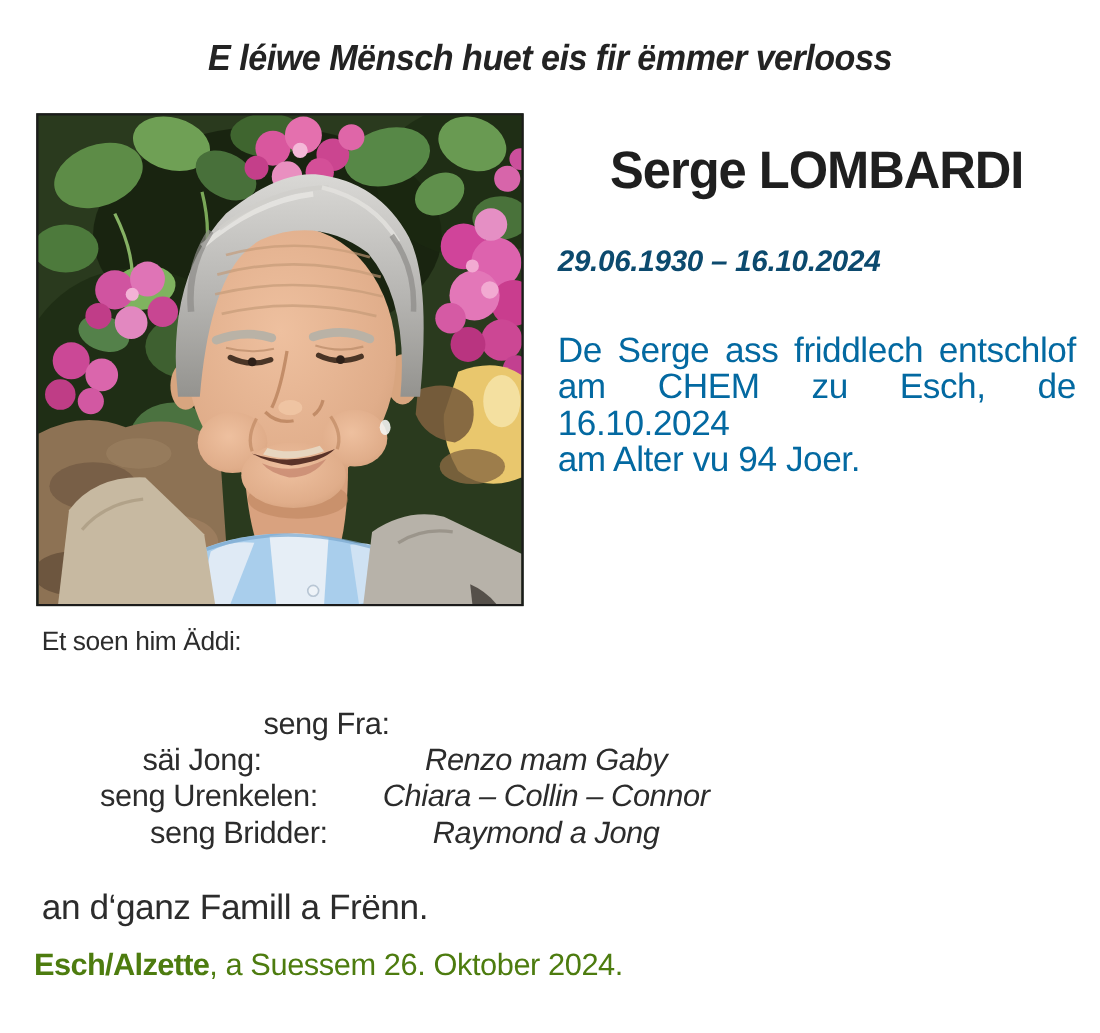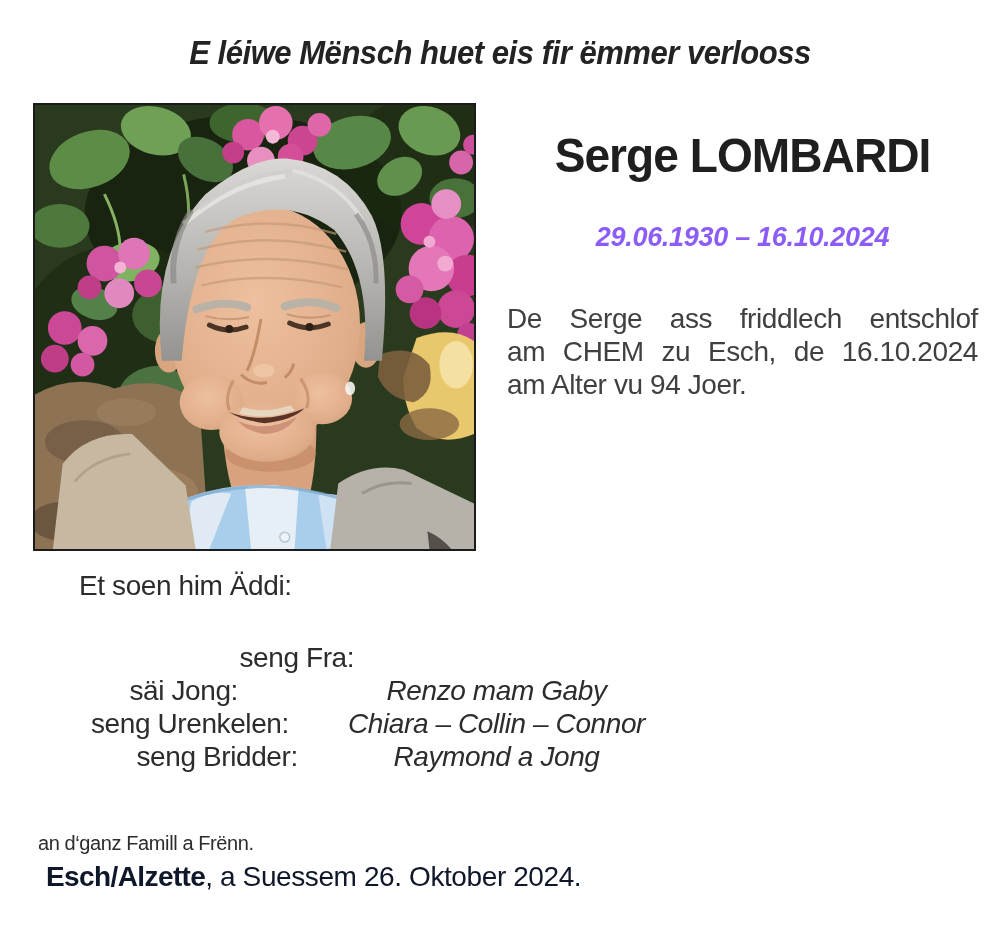--- a/index.html
+++ b/index.html
@@ -17,47 +17,47 @@
     position:absolute;left:33px;top:103px;width:443px;height:448px;
     border:2px solid #1b1b1b;box-sizing:border-box;background:#25341c;
   }
   .photo-frame svg{display:block;width:100%;height:100%;}
   .name{
     position:absolute;left:507px;top:128px;width:471px;text-align:center;
     font-size:48px;font-weight:bold;color:#1f1f1f;letter-spacing:-1px;
     transform:scaleX(0.96);transform-origin:center;white-space:nowrap;
   }
   .dates{
-    position:absolute;left:507px;top:222px;width:471px;text-align:center;
-    font-size:27px;font-weight:bold;font-style:italic;color:#8b5cf6;
+    position:absolute;left:507px;top:222px;width:471px;text-align:left;
+    font-size:27px;font-weight:bold;font-style:italic;color:#0c4a6e;
     letter-spacing:-0.3px;
   }
   .para{
     position:absolute;left:507px;width:471px;
-    font-size:28px;line-height:33px;letter-spacing:-0.4px;color:#404040;
+    font-size:32px;line-height:33px;letter-spacing:-0.4px;color:#0369a1;
   }
   .para .line{width:100%;}
   .para .line.j{text-align:justify;text-align-last:justify;}
   #para1{top:302px;}
   #para2{top:436px;}
   .farewell-intro{
-    position:absolute;left:38px;top:570px;font-size:28px;letter-spacing:-0.4px;margin-left:41px;
+    position:absolute;left:38px;top:570px;font-size:24px;letter-spacing:-0.4px;
   }
   .relations{
     position:absolute;left:38px;top:641px;width:660px;
     font-size:28px;line-height:33px;letter-spacing:-0.4px;
   }
   .relation-row{display:flex;justify-content:center;}
   .relation-label{width:257px;flex:none;}
   .relation-value{font-style:italic;}
   .closing-line{
-    position:absolute;left:38px;top:832px;font-size:20px;letter-spacing:-0.4px;
+    position:absolute;left:38px;top:806px;font-size:32px;letter-spacing:-0.4px;
   }
   .footer-line{
-    position:absolute;left:46px;top:861px;font-size:28px;letter-spacing:-0.4px;color:#0f172a;
+    position:absolute;left:31px;top:861px;font-size:28px;letter-spacing:-0.4px;color:#4d7c0f;
   }
   .footer-line .place{font-weight:bold;letter-spacing:-0.6px;}
 </style>
 </head>
 <body>
 
 <div class="page">
 
   <div class="opening-line">E léiwe Mënsch huet eis fir ëmmer verlooss</div>
 

